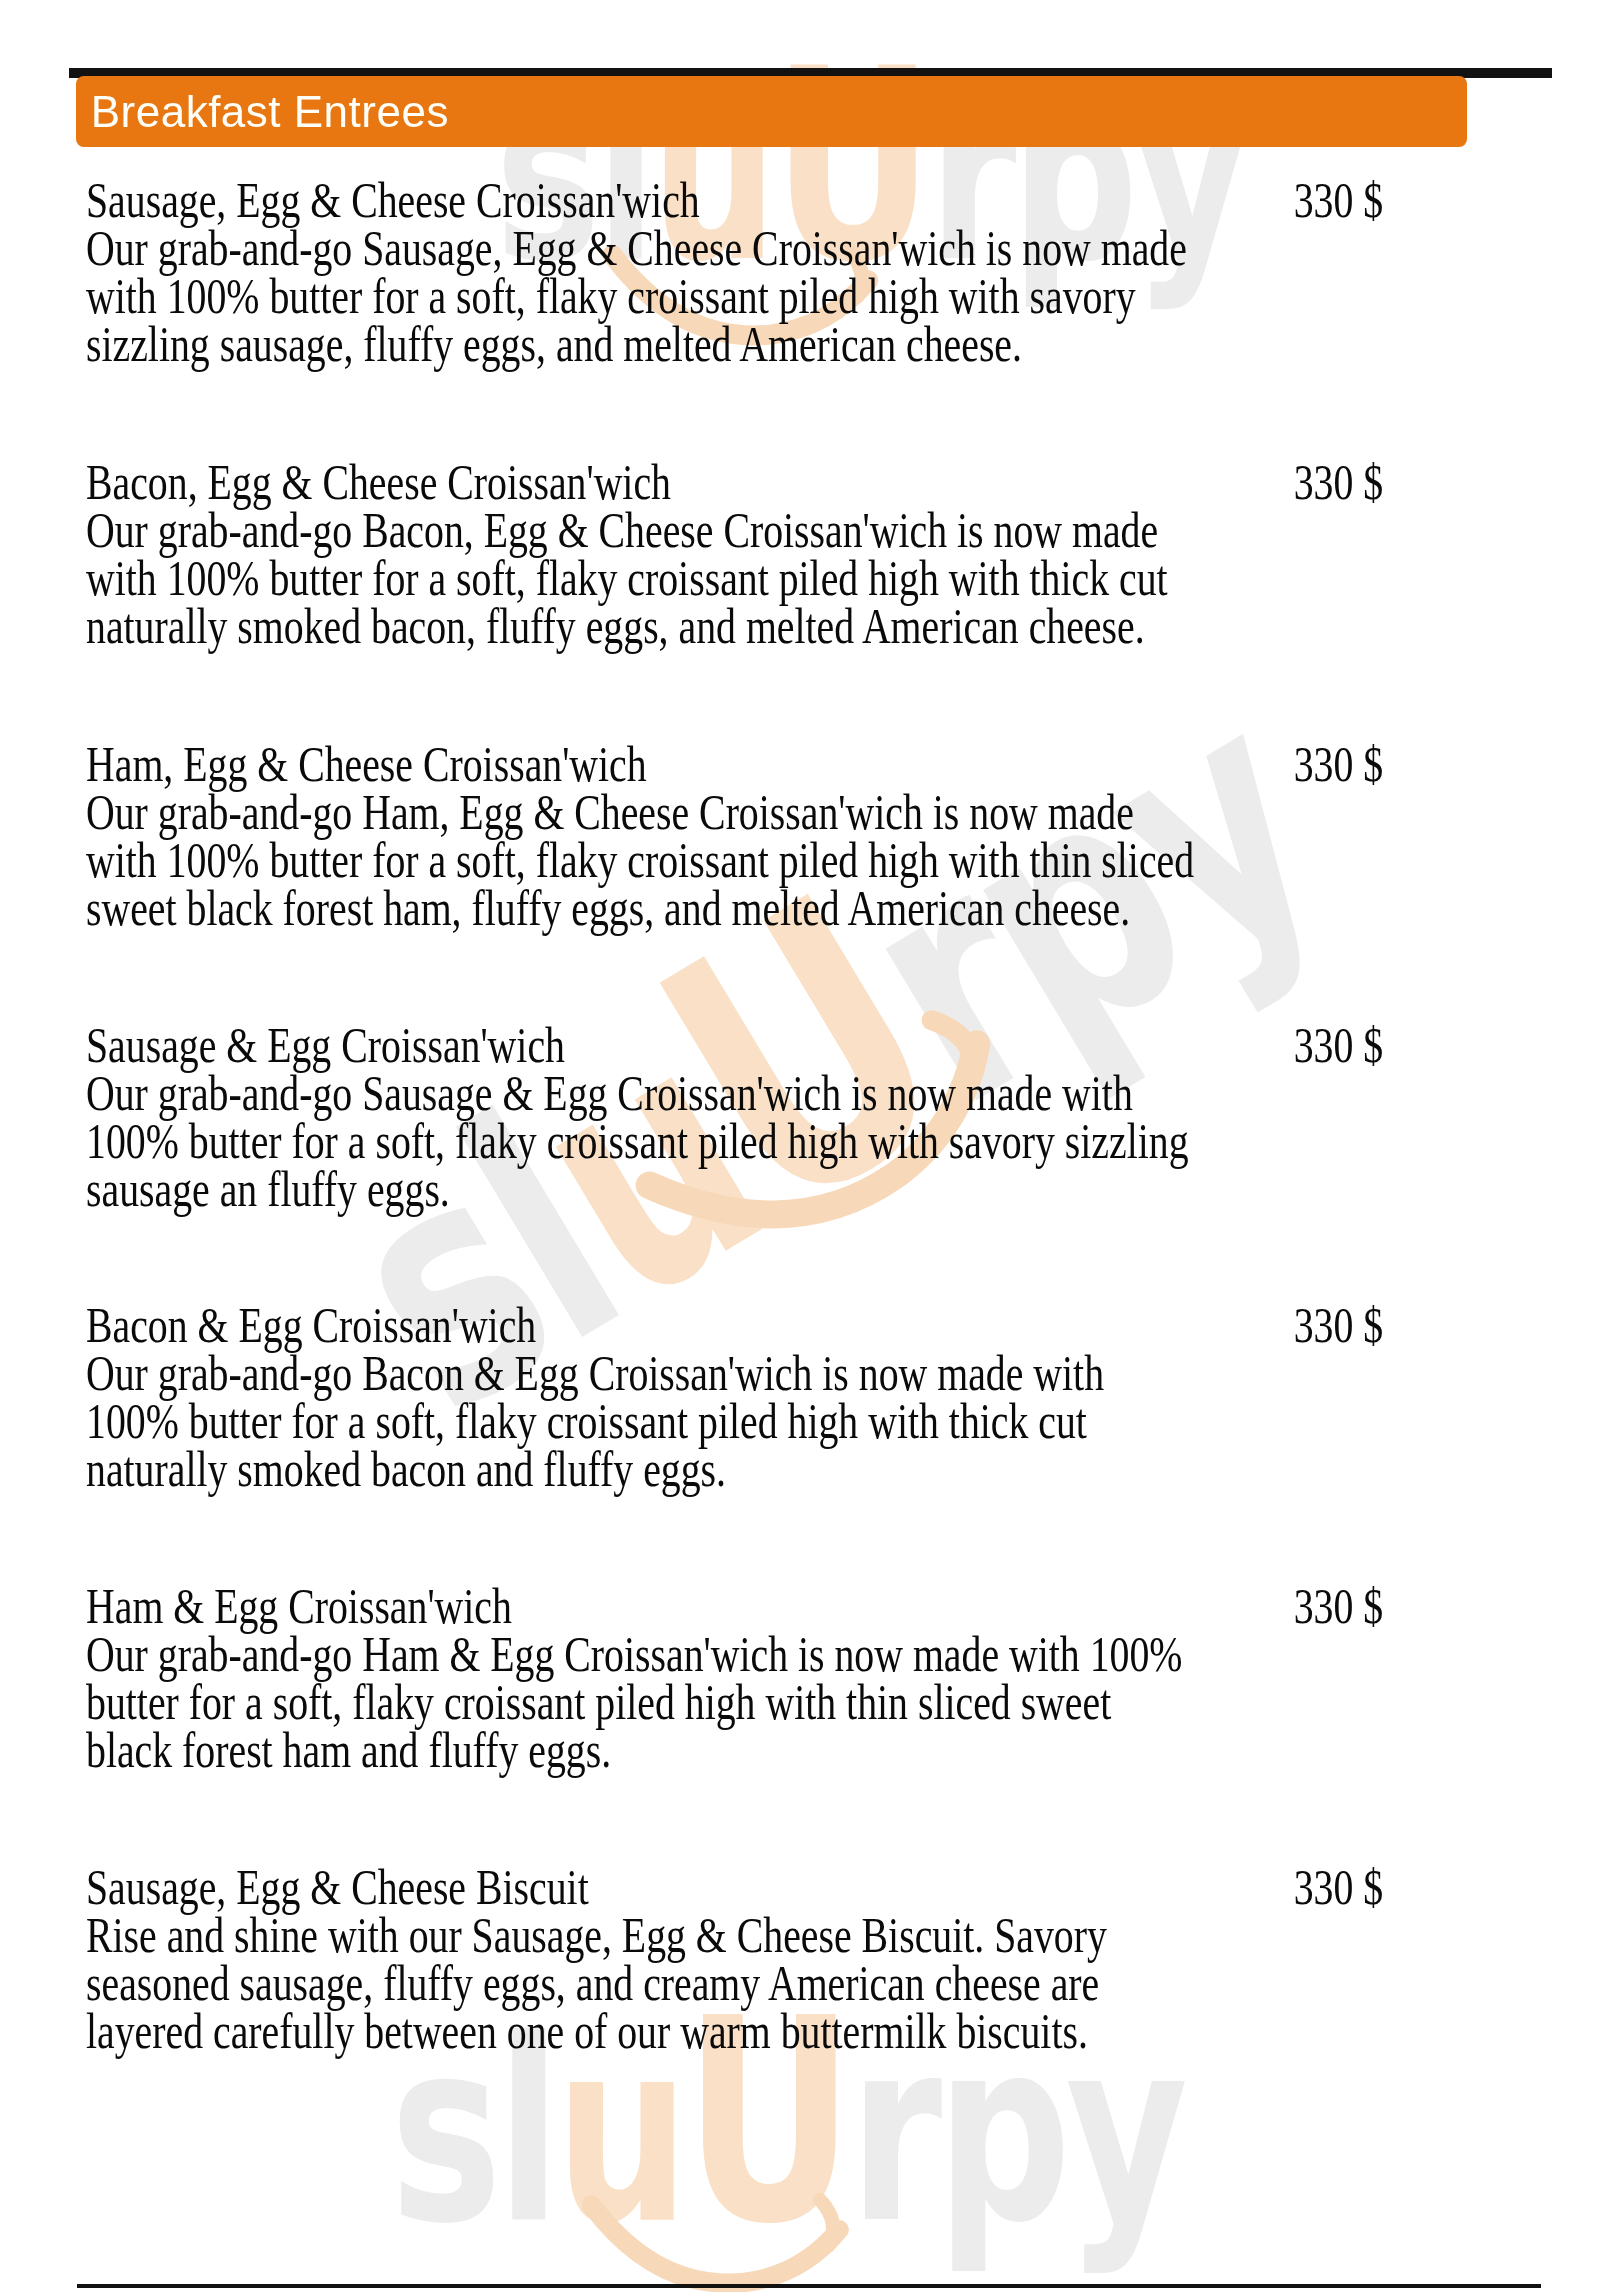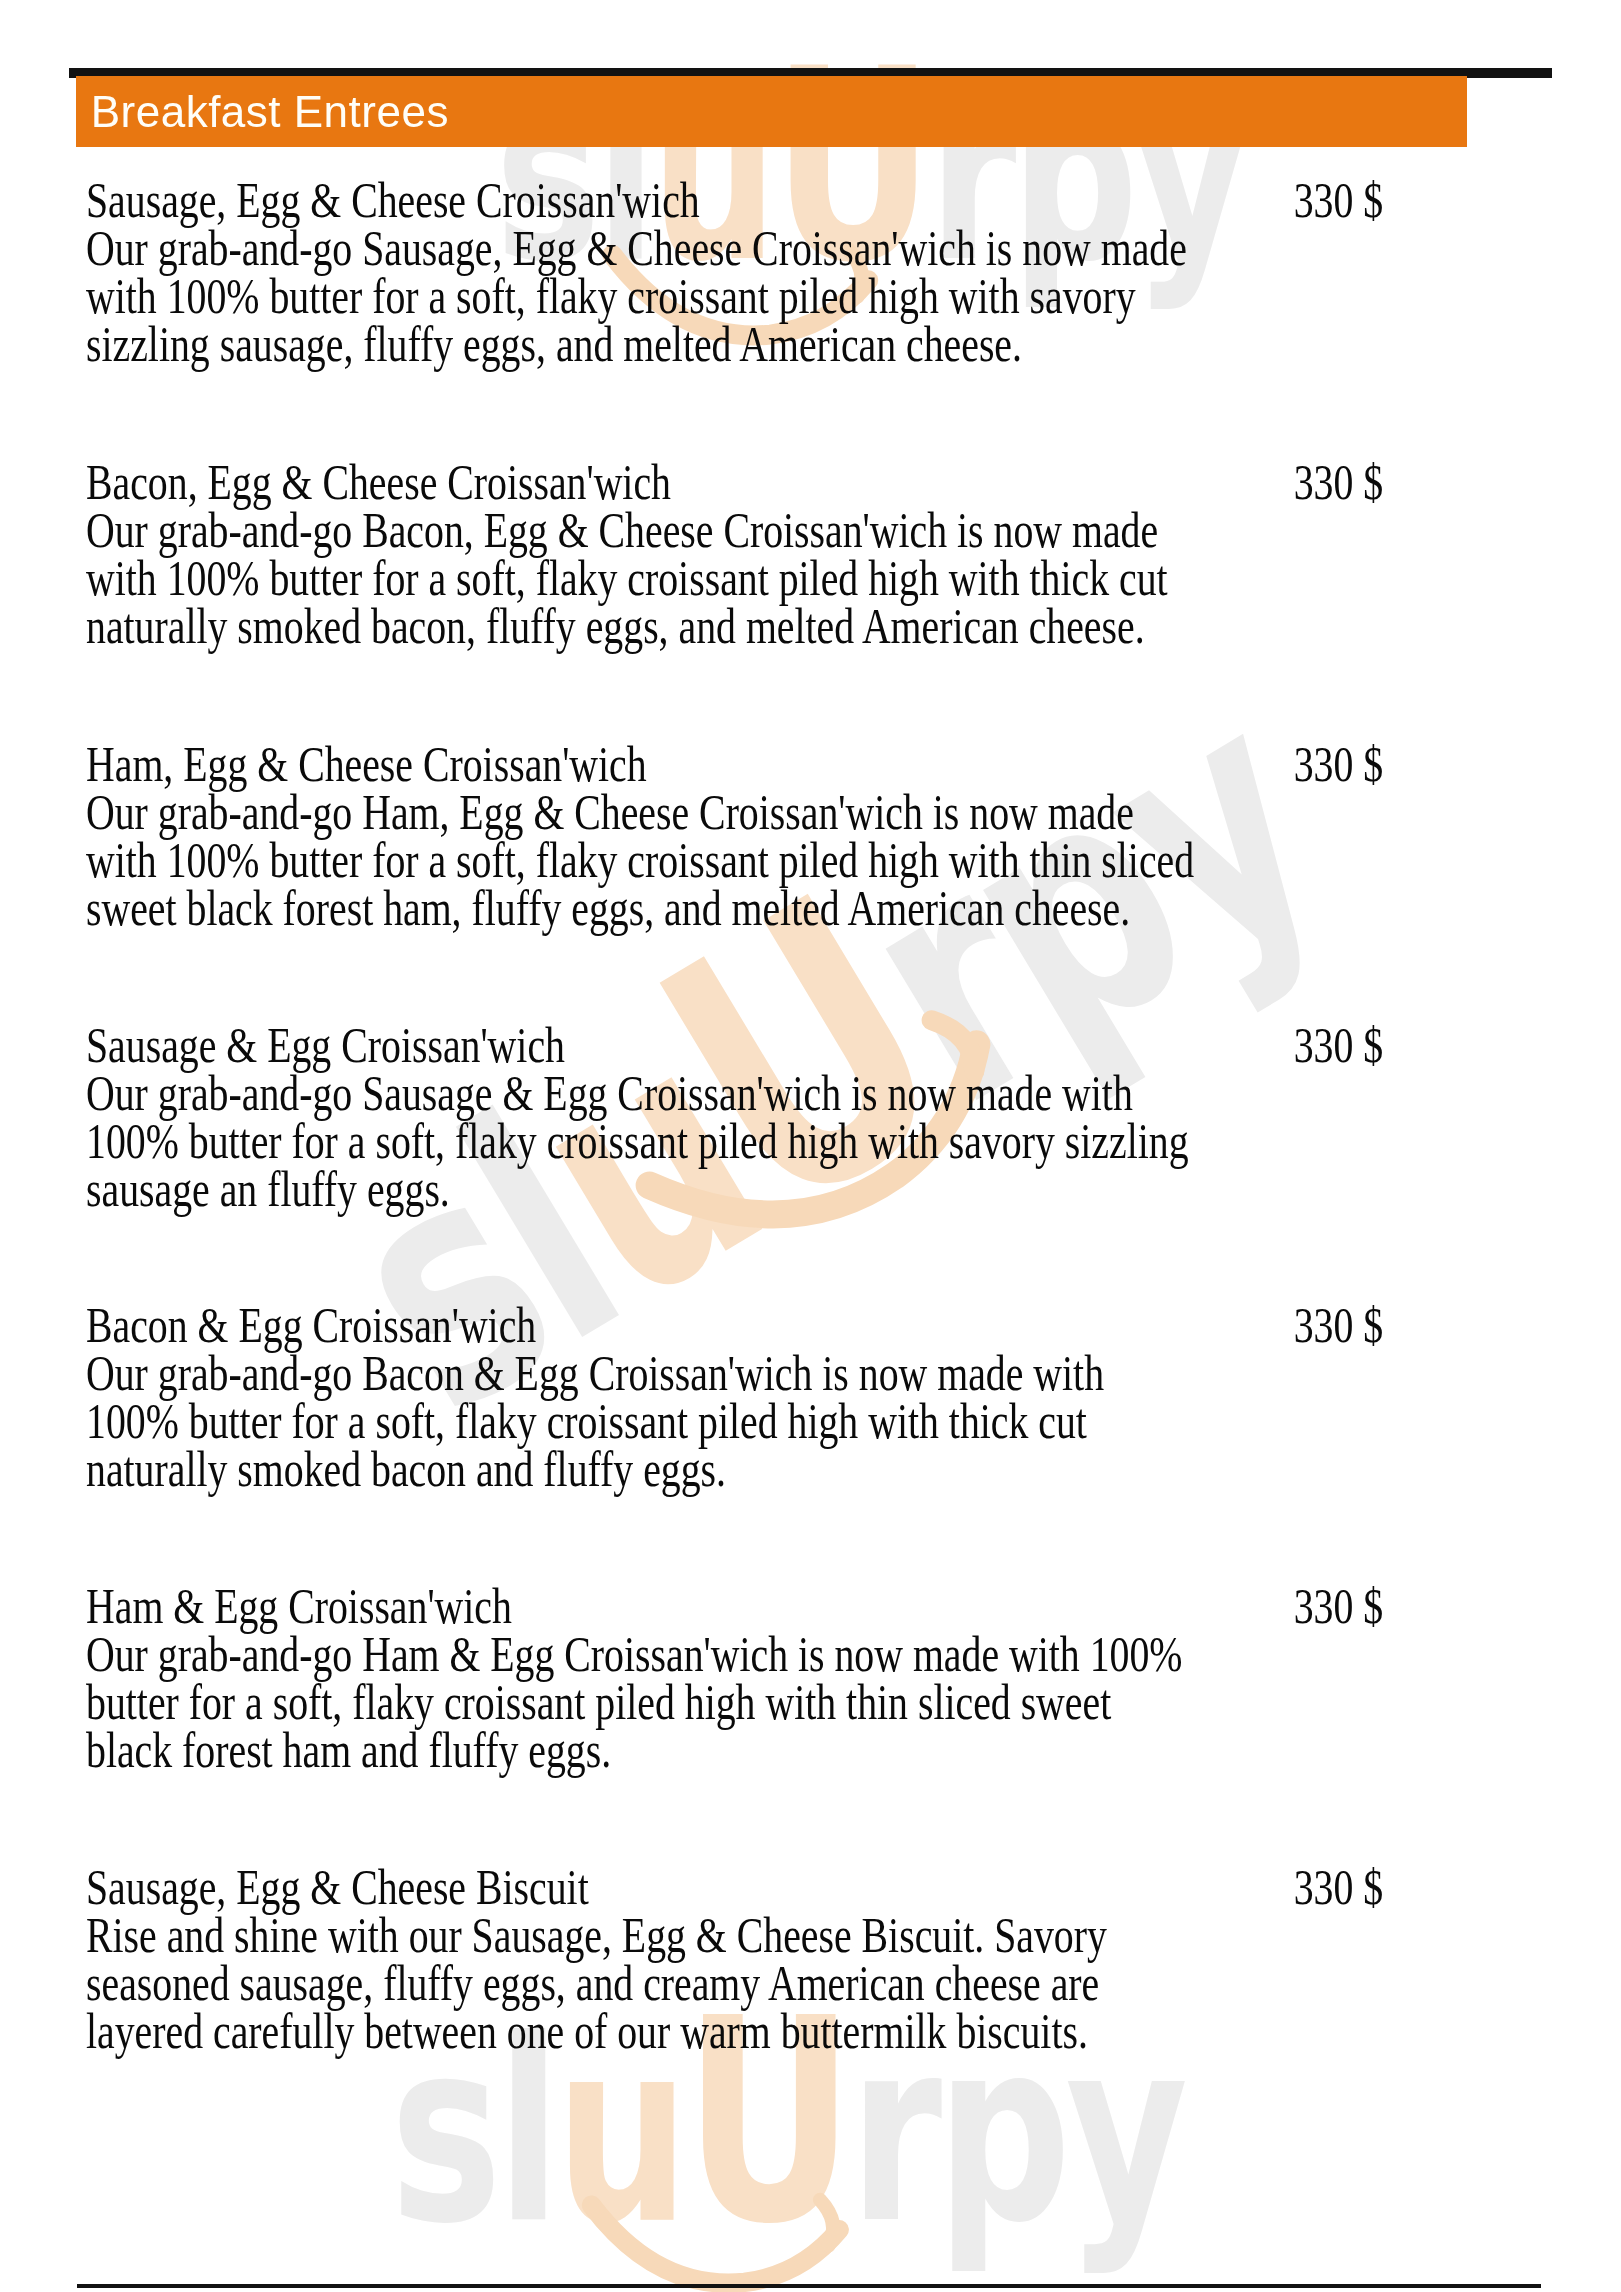--- a/index.html
+++ b/index.html
@@ -10,21 +10,21 @@
     color:var(--text,#0a0a0a);
   }
   
   .rule-top{
     position:absolute;left:69px;top:68px;width:1483px;height:9.8px;
     background:var(--rule,#121212);z-index:2;
   }
   .section-header{
     position:absolute;left:76px;top:76px;width:1391px;height:71px;
     background:var(--accent,#E87711);z-index:2;
-    display:flex;align-items:center;box-sizing:border-box;padding-left:14.7px;
+    display:flex;align-items:center;box-sizing:border-box;padding-left:14.7px;border-radius:8px;
   }
   .section-header .title{
     font-family:"Liberation Sans", sans-serif;
     font-size:44px;line-height:44px;color:var(--header-text,#FFFEF8);
     letter-spacing:0.5px;
   }
   .rule-bottom{
     position:absolute;left:77px;top:2284px;width:1464px;height:3.9px;
     background:var(--rule,#121212);z-index:2;
   }

